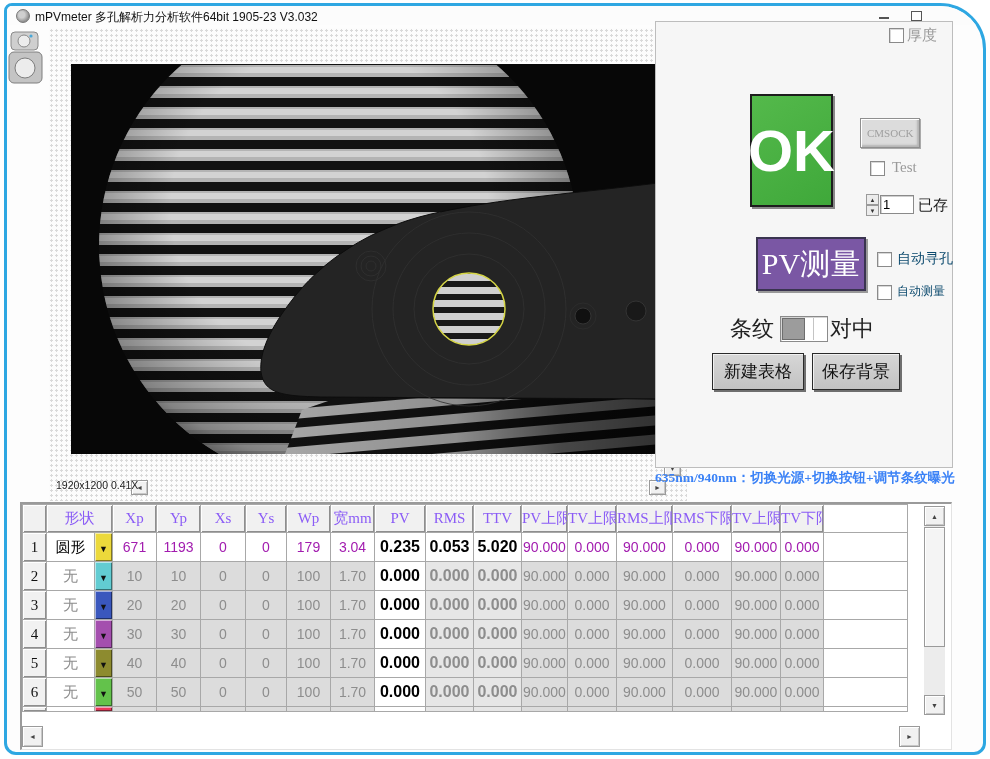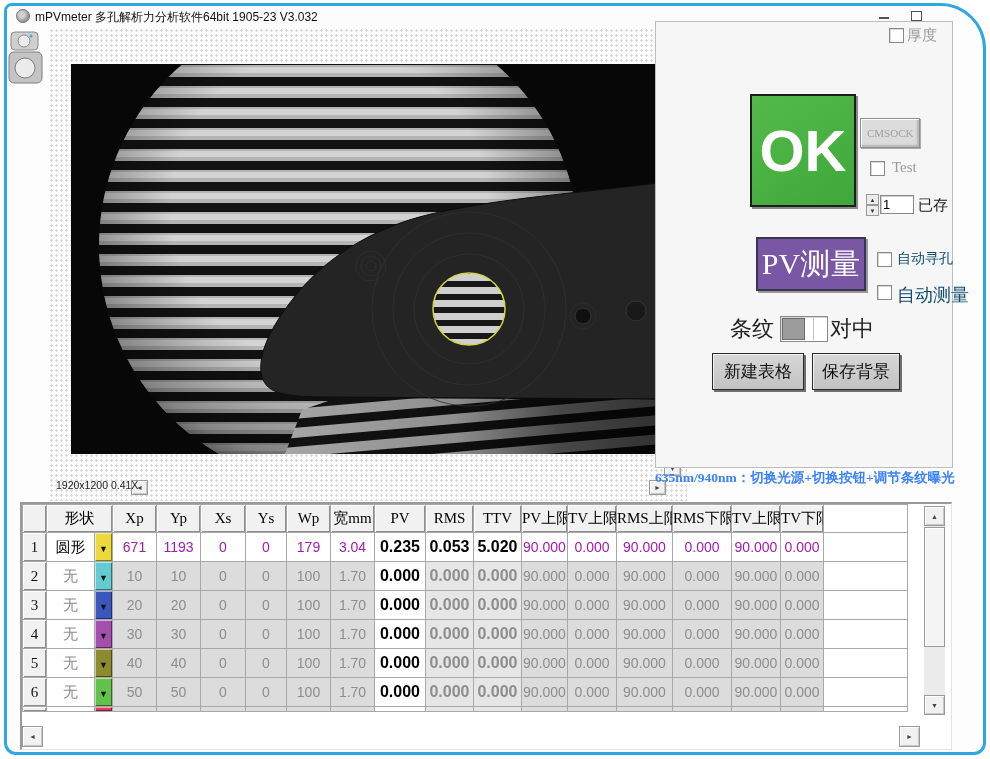--- a/index.html
+++ b/index.html
@@ -29,21 +29,21 @@
   .img-status{position:absolute;left:7px;top:451px;font-size:10.5px;color:#222;font-family:"Liberation Sans",sans-serif;}
   .camera-btn{position:absolute;left:1px;top:24px;width:38px;height:58px;background:transparent;border:none;padding:0;z-index:6;cursor:pointer;}
 
   
   .right-panel{position:absolute;left:648px;top:15px;width:296px;height:445px;
                background:#f6f6f6;border:1px solid #bdbdbd;}
   .chk{position:absolute;width:13px;height:13px;background:#fff;border:1px solid #8a8a8a;
        box-shadow:inset 1px 1px 0 #d8d8d8;cursor:pointer;}
   .chklab{position:absolute;font-family:"Liberation Serif",serif;white-space:nowrap;}
   .gray{color:#9a9a9a;} .dark{color:#0c4a6e;}
-  .ok-btn{position:absolute;left:94px;top:72px;width:106px;height:113px;border:2px solid #1d1d1d;
+  .ok-btn{position:absolute;left:94px;top:72px;width:83px;height:113px;border:2px solid #1d1d1d;
           background:linear-gradient(145deg,#54b94b,#339a2f);color:#fff;font-weight:800;font-size:58px;
           font-family:"Liberation Sans",sans-serif;display:flex;align-items:center;justify-content:center;
           cursor:pointer;padding:12px;box-shadow:2px 2px 0 #888;}
   .cmsock-btn{position:absolute;left:204px;top:96px;width:60px;height:30px;background:#dcdcdc;
           border:1px solid #8f8f8f;box-shadow:inset 1px 1px 0 #fff, inset -2px -2px 2px #b5b5b5, 1px 1px 0 #aaa;
           color:#9f9f9f;font-family:"Liberation Serif",serif;font-size:11px;cursor:pointer;}
   .spin{position:absolute;left:210px;top:172px;width:90px;height:23px;}
   .spin .sb-up,.spin .sb-dn{position:absolute;left:0;width:13px;height:11px;background:#ececec;
           border:1px solid #9a9a9a;font-size:6px;color:#333;display:flex;align-items:center;justify-content:center;padding:0;cursor:pointer;}
   .spin .sb-up{top:0;} .spin .sb-dn{top:11px;}
@@ -64,21 +64,21 @@
   .hint{position:absolute;left:648px;top:463px;width:299px;text-align:center;font-size:13.5px;font-weight:bold;
         font-family:"Liberation Serif",serif;color:#1e3f8f;white-space:nowrap;}
 
   
   .table-wrap{position:absolute;left:13px;top:496px;width:929px;height:245px;background:#fff;
         border-top:2px solid #9a9a9a;border-left:2px solid #9a9a9a;border-right:1px solid #e3e3e3;border-bottom:1px solid #e3e3e3;
         overflow:hidden;}
   table.grid{border-collapse:separate;border-spacing:1px;background:#a8a8a8;table-layout:fixed;
         position:absolute;left:0;top:0;width:886px;}
   table.grid td, table.grid th{overflow:hidden;white-space:nowrap;text-align:center;padding:0;}
-  th.hdr{height:27px;background:#f1f1f1;font-family:"Liberation Serif",serif;font-size:15px;font-weight:normal;color:#000000;
+  th.hdr{height:27px;background:#f1f1f1;font-family:"Liberation Serif",serif;font-size:15px;font-weight:normal;color:#8b5cf6;
         box-shadow:inset 1px 1px 0 #ffffff, inset -1px -1px 0 #8e8e8e;}
   th.fillh, td.fillc{background:#fff;box-shadow:none;}
   tbody td{height:28px;font-size:14px;}
   td.rownum{background:#f1f1f1;font-family:"Liberation Serif",serif;font-size:15px;color:#111;
         box-shadow:inset 1px 1px 0 #ffffff, inset -1px -1px 0 #8e8e8e;cursor:pointer;}
   td.shape{font-family:"Liberation Serif",serif;font-size:15px;cursor:pointer;}
   td.shape.on{background:#fff;color:#000;} td.shape.off{background:#fff;color:#8d8d8d;}
   td.drop{cursor:pointer;box-shadow:inset 1px 1px 0 rgba(255,255,255,.55), inset -1px -1px 0 rgba(0,0,0,.45);}
   td.drop span{font-size:9px;color:#111;}
   td.basic.on,td.limit.on{background:#fff;color:#a21caf;}
@@ -207,21 +207,21 @@
           </button>
       <input value="1" style="">
       <span class="savedlab">已存</span>
     </div>
 
     <button class="pv-btn" style="background: rgb(122, 87, 164);">PV测量</button>
 
     <span class="chk" style="left:221px;top:230px;"></span>
     <span class="chklab dark" style="left:241px;top:228px;font-size:14px;">自动寻孔</span>
     <span class="chk" style="left:221px;top:263px;"></span>
-    <span class="chklab dark" style="left:241px;top:261px;font-size:18px;">自动测量</span>
+    <span class="chklab dark" style="left:241px;top:261px;font-size:12px;">自动测量</span>
 
     <span class="fringe-lab" style="left:74px;top:292px;">条纹</span>
     <span class="toggle">
       <span class="thumb"></span>
       <span class="notch"></span>
     </span>
     <span class="align-lab" style="left:174px;top:292px;">对中</span>
 
     <button class="panel-btn" style="left:156px;top:331px;width:88px;">保存背景</button>
     <button class="panel-btn" style="left:56px;top:331px;">新建表格</button>

